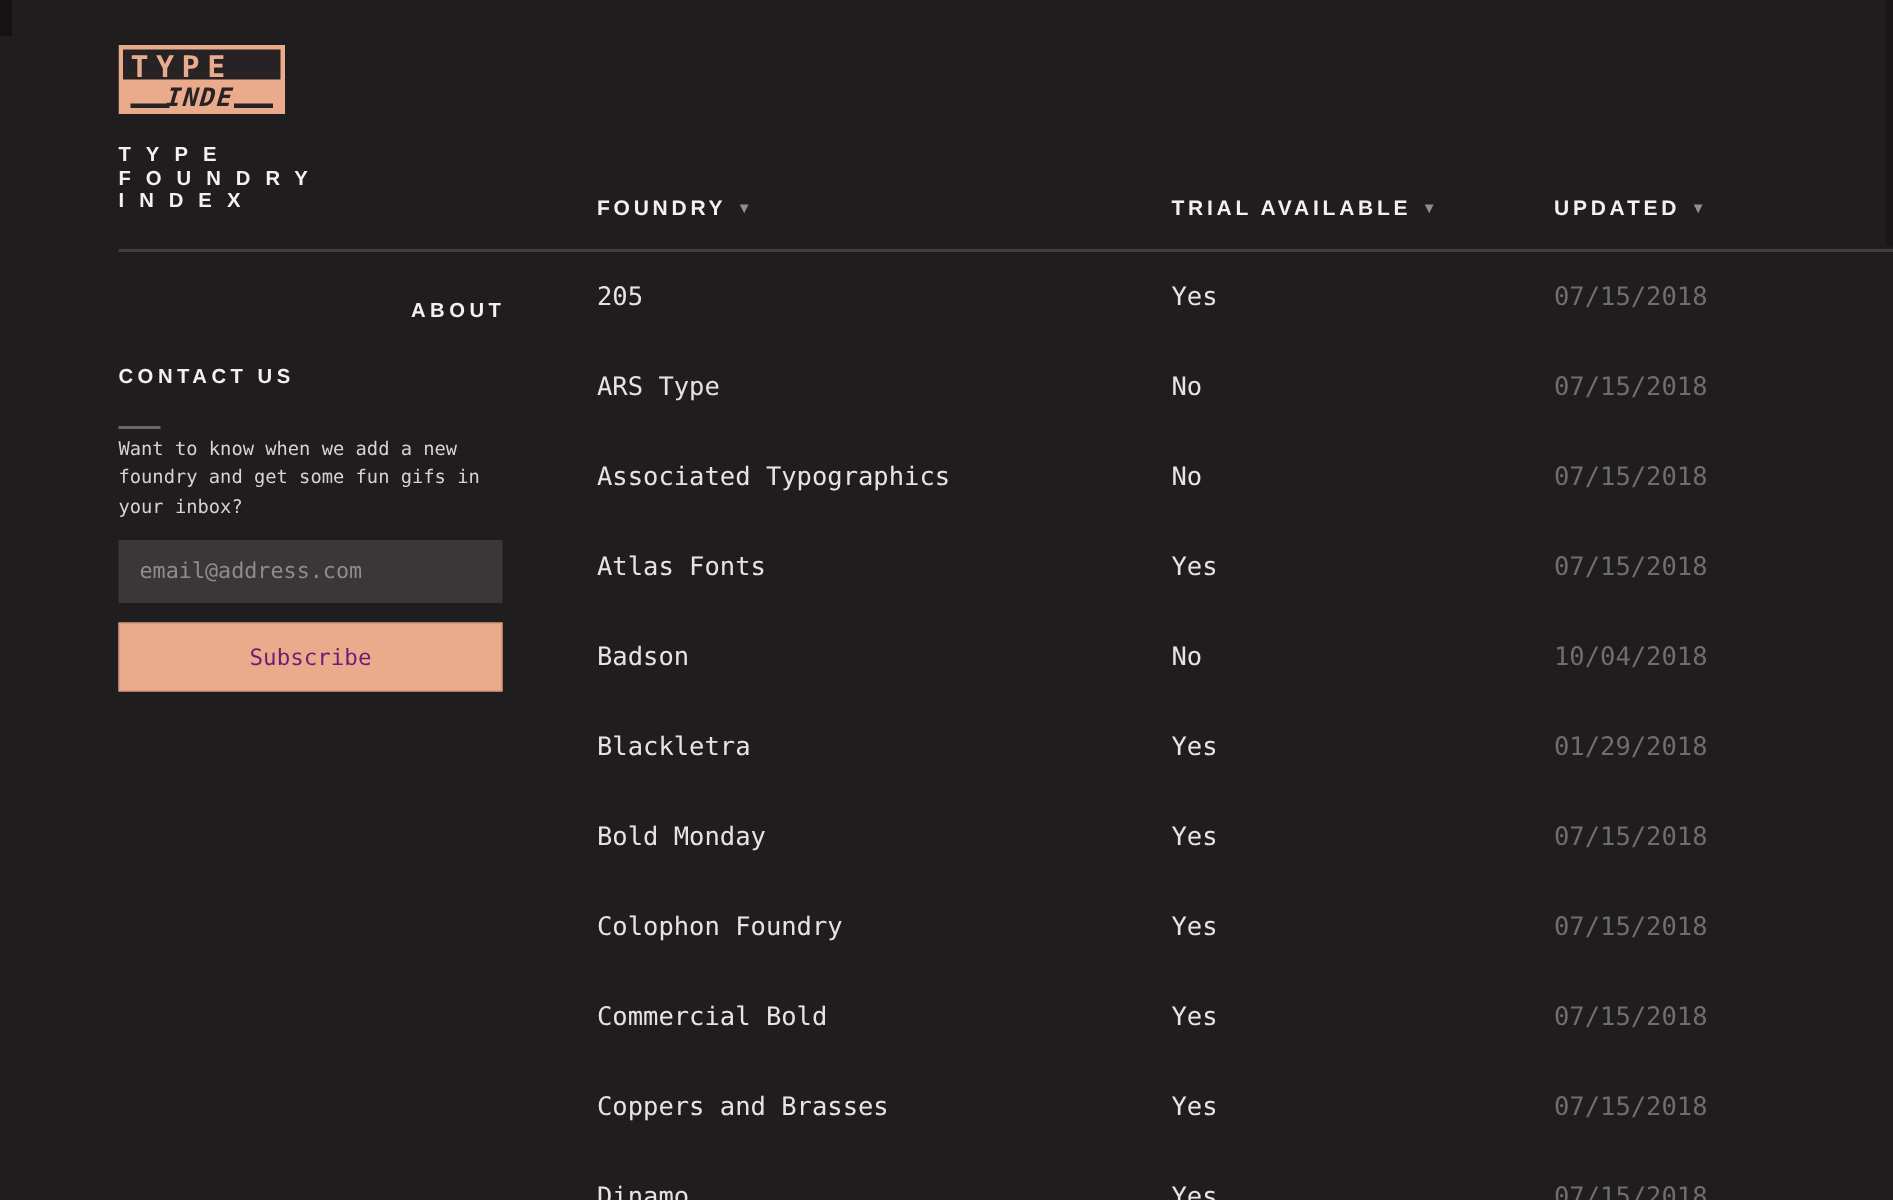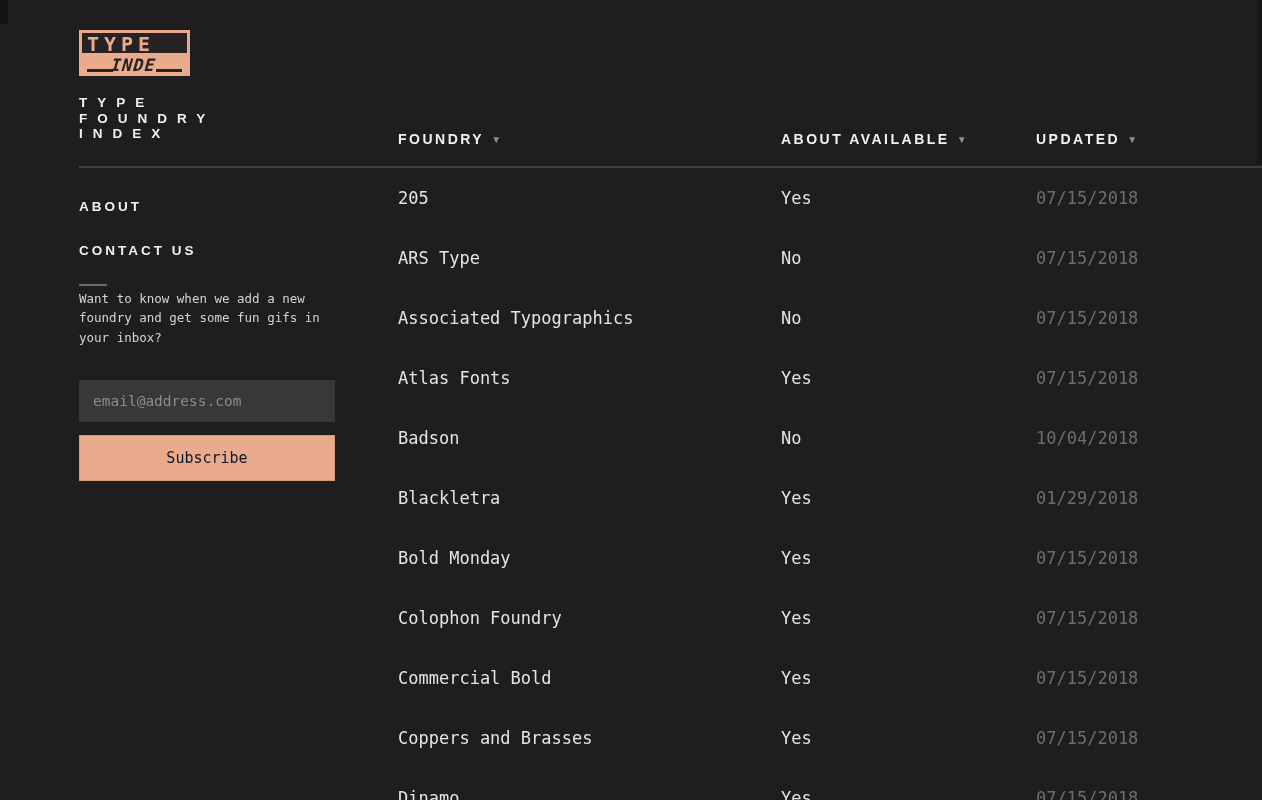--- a/index.html
+++ b/index.html
@@ -31,47 +31,47 @@
   .site-title { margin-top: 19px; }
   .site-title .line {
     color: #f3f1ef; font-weight: bold; font-size: 13.5px;
     letter-spacing: 10px; line-height: 15.5px; white-space: nowrap;
   }
 
   .nav-link {
     color: #f3f1ef; font-weight: bold; font-size: 13.5px;
     letter-spacing: 3px; cursor: pointer; white-space: nowrap;
   }
-  .nav-link.about   { margin-top: 57px; }
+  .nav-link.about   { margin-top: 57px; text-align: right; }
   .nav-link.contact { margin-top: 29px; }
 
   .dash-divider { margin-top: 26px; width: 28px; height: 2px; background: #6a6868; }
 
   .newsletter-prompt {
     margin-top: 3px; width: 258px;
     font-family: "DejaVu Sans Mono", monospace;
     font-size: 12.5px; line-height: 19.5px; color: #d6d4d2;
   }
 
   .email-input {
-    margin-top: 20px; box-sizing: border-box;
+    margin-top: 0; box-sizing: border-box;
     width: 256px; height: 42px;
     background: #3a3739; border: none; outline: none;
     padding: 0 14px;
     font-family: "DejaVu Sans Mono", monospace;
     font-size: 14.5px; color: #d6d4d2;
   }
   .email-input::placeholder { color: #8d8b8c; opacity: 1; }
 
   .subscribe-button {
     margin-top: 13px; box-sizing: border-box;
     width: 256px; height: 46px;
     background: #eaab8c; border: 1px solid #d89a7d;
     font-family: "DejaVu Sans Mono", monospace;
-    font-size: 15px; color: #0f172a; cursor: pointer;
+    font-size: 15px; color: #701a75; cursor: pointer;
   }
 
   
   .content { position: absolute; left: 398px; top: 0; width: 864px; height: 800px; }
 
   .thead {
     position: absolute; top: 130px; left: 0; right: 0;
     display: grid; grid-template-columns: 383px 255px 1fr;
   }
   .th { cursor: pointer; white-space: nowrap; }
@@ -136,21 +136,21 @@
   <button class="subscribe-button">Subscribe</button>
 </aside>
 
 <main class="content">
 
   <div class="thead">
     <div class="th">
       <span class="th-label">FOUNDRY</span><span class="sort-caret">▼</span>
     </div>
     <div class="th">
-      <span class="th-label">ABOUT AVAILABLE</span><span class="sort-caret">▼</span>
+      <span class="th-label">TRIAL AVAILABLE</span><span class="sort-caret">▼</span>
     </div>
     <div class="th">
       <span class="th-label">UPDATED</span><span class="sort-caret">▼</span>
     </div>
   </div>
 
   <div class="rows">
       <div class="trow">
         <div class="tcell cell-foundry">205</div>
         <div class="tcell cell-trial">Yes</div>

